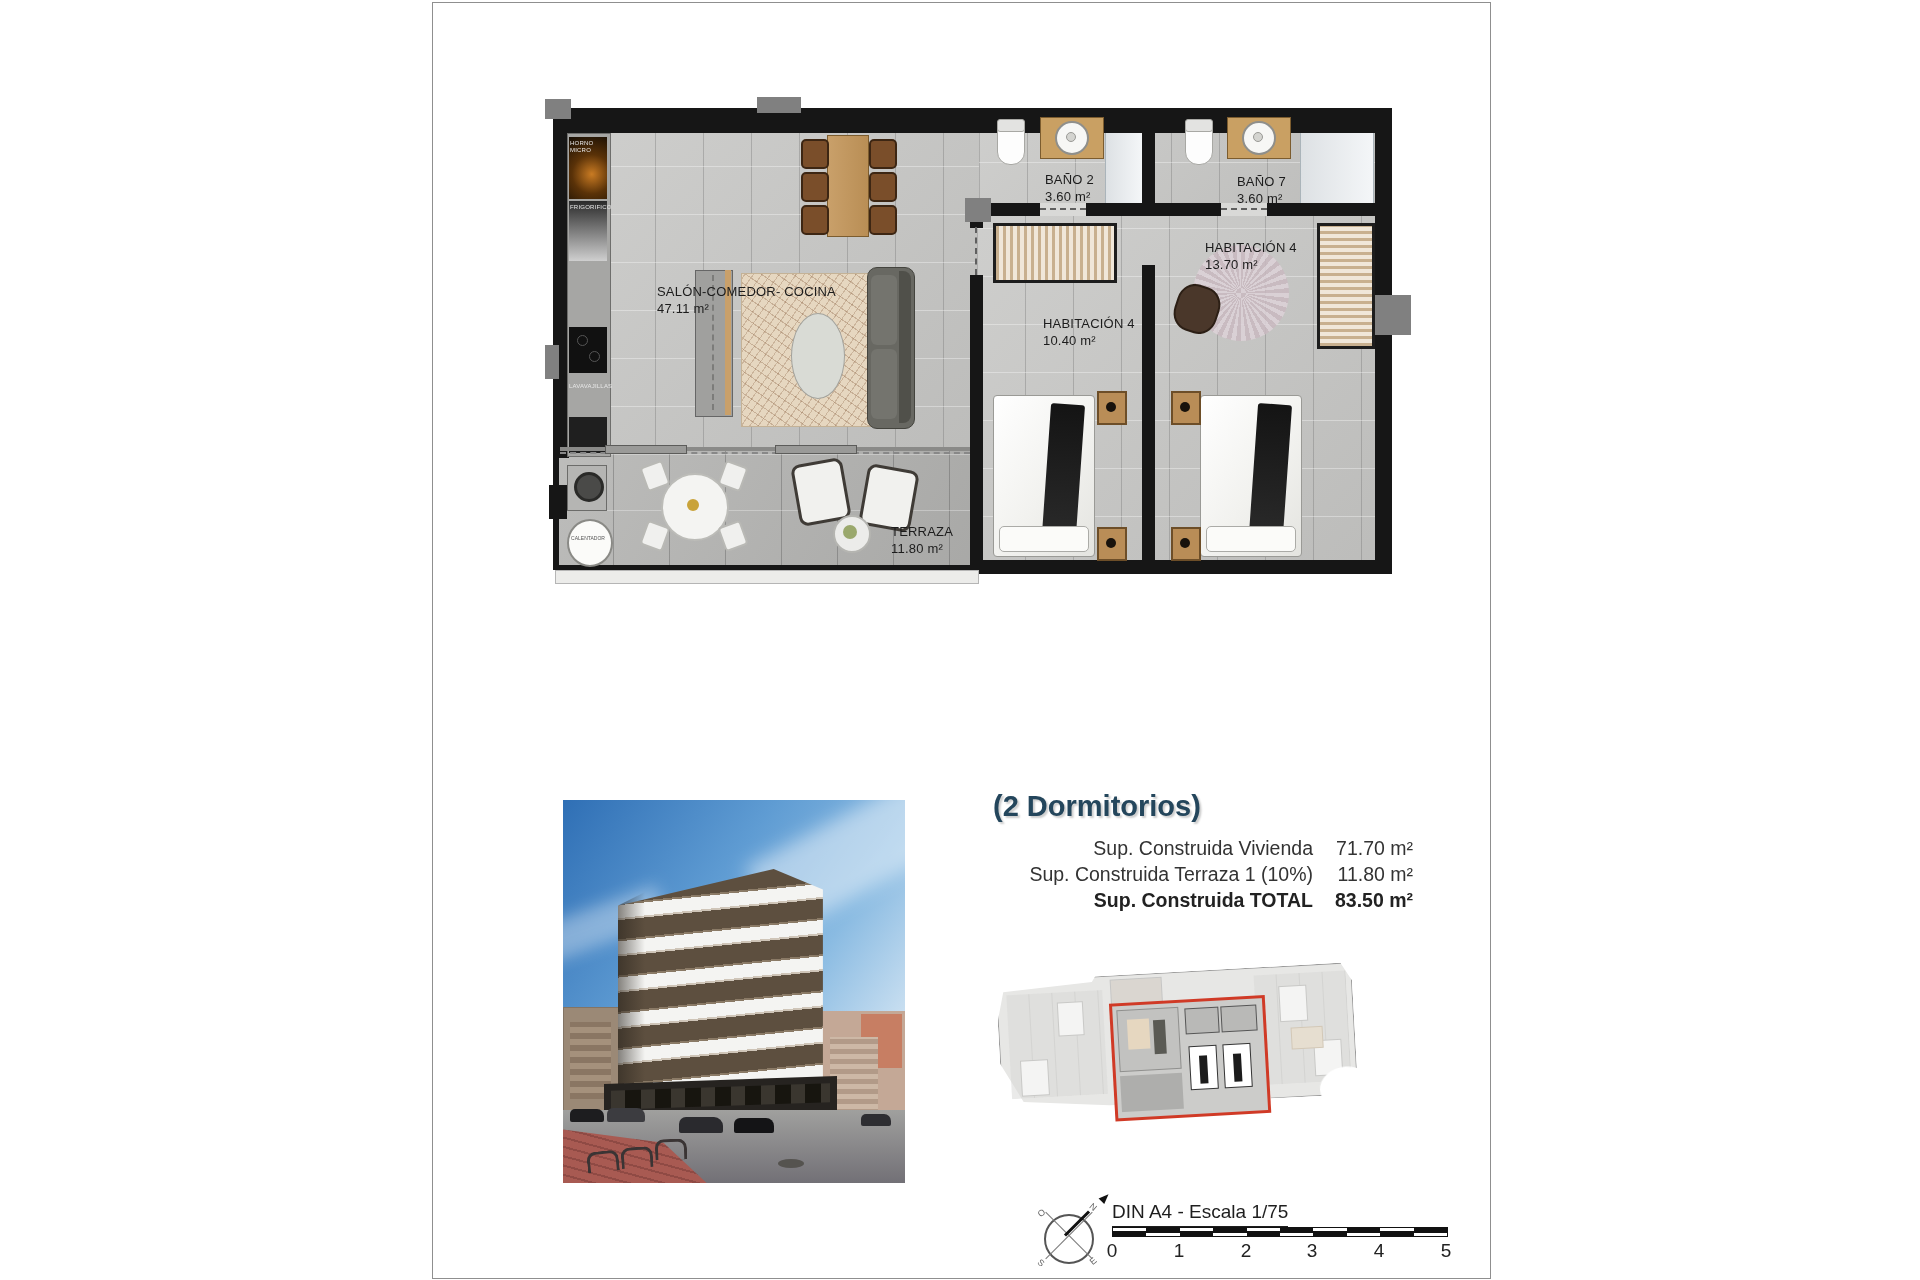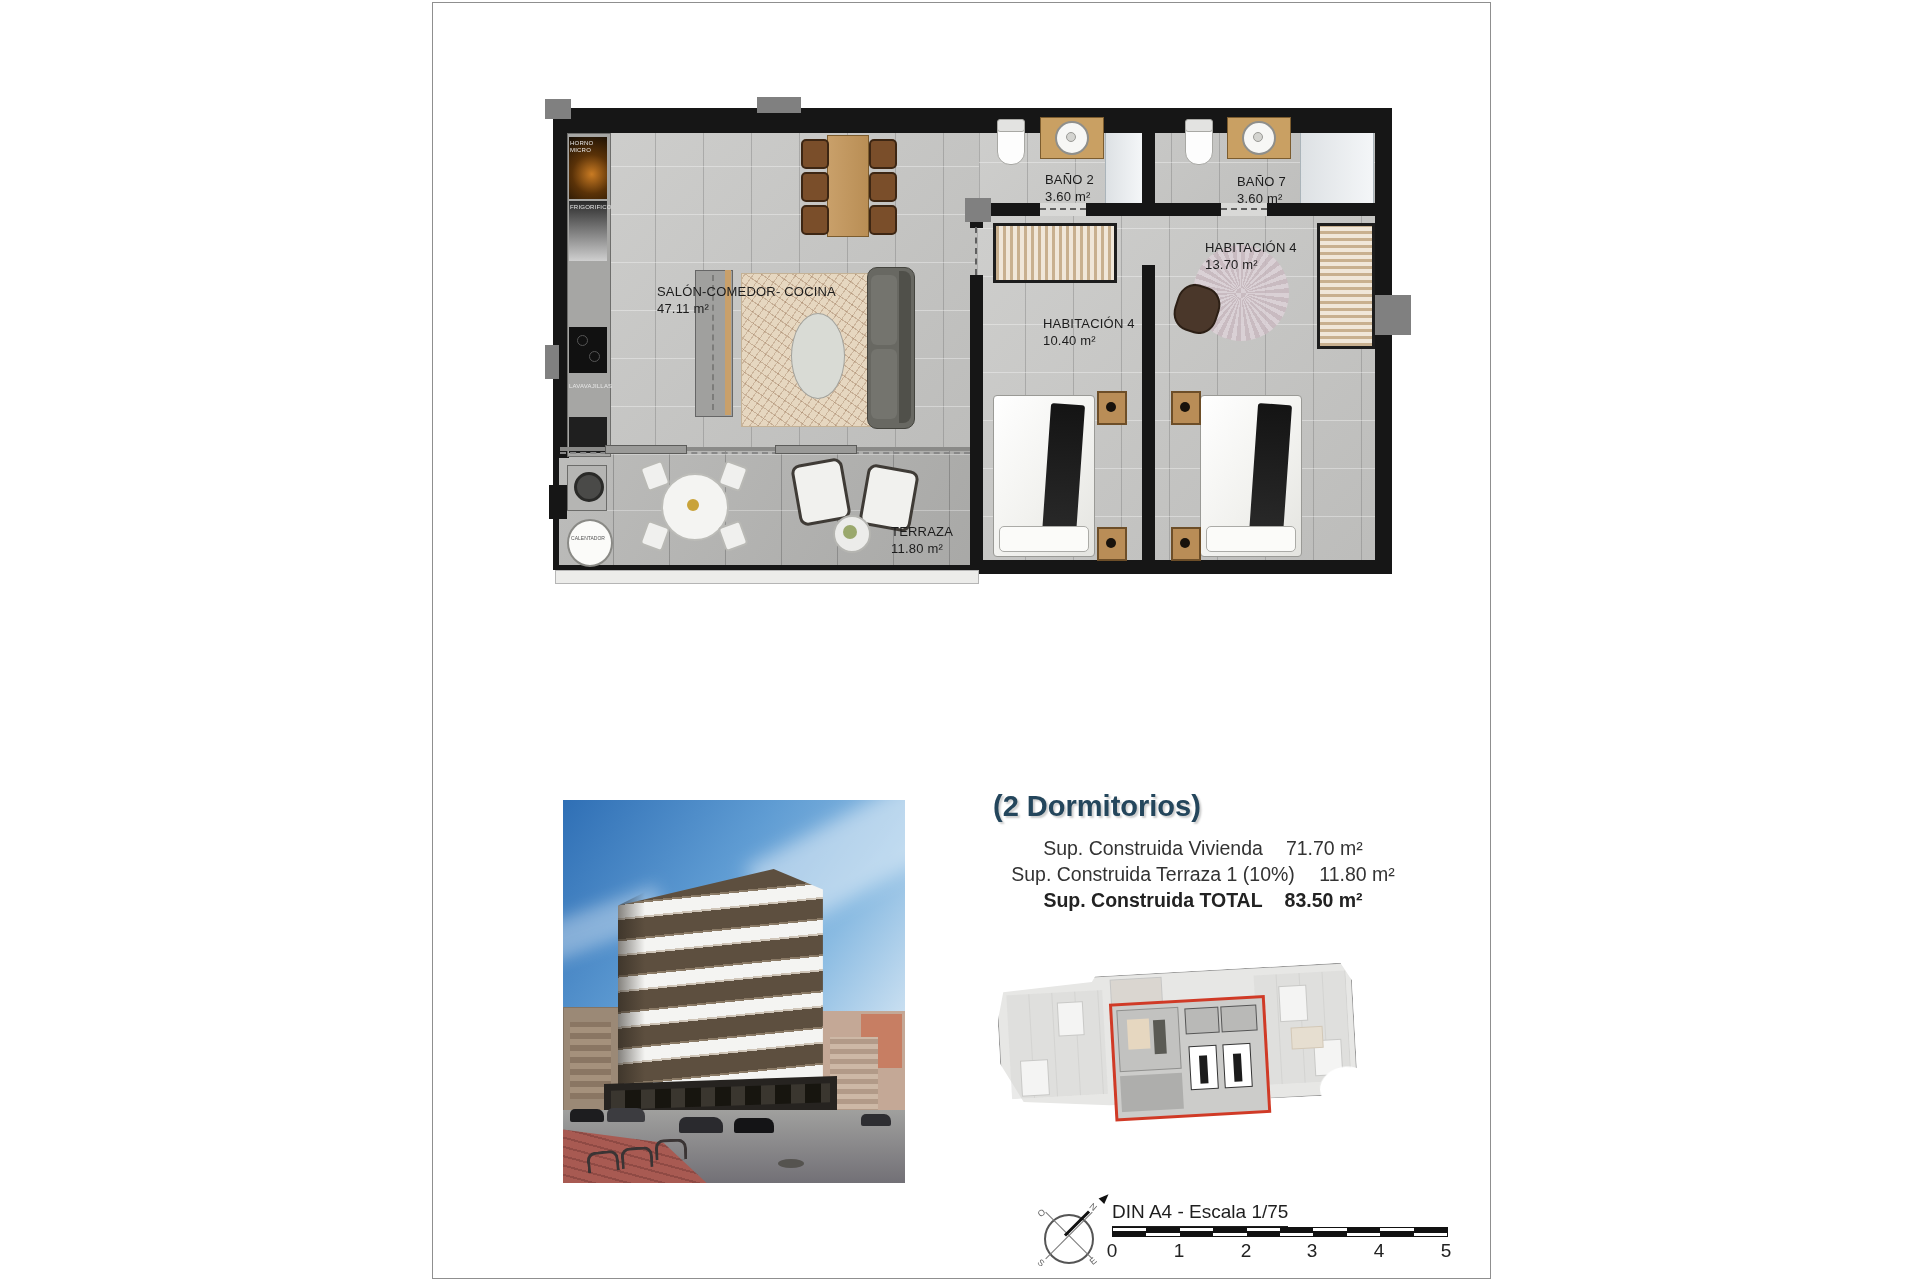--- a/index.html
+++ b/index.html
@@ -43,21 +43,21 @@
   .shower{position:absolute;background:linear-gradient(90deg,#dde1e4,#f4f6f8);border:1px solid #aab4ba;}
   .dash-h{position:absolute;border-top:2px dashed #5f5f5f;height:0;}
   .dash-v{position:absolute;border-left:2px dashed #5f5f5f;width:0;}
   
   #titleblock{position:absolute;left:993px;top:790px;width:420px;}
   #main-title{display:flex;align-items:baseline;gap:10px;}
   #main-title .big{font-size:47px;font-weight:bold;letter-spacing:1px;color:#9cbecd;
       text-shadow:-2px -2px 0 #24465c,2px -2px 0 #24465c,-2px 2px 0 #24465c,2px 2px 0 #24465c,
                   0 -2px 0 #24465c,0 2px 0 #24465c,-2px 0 0 #24465c,2px 0 0 #24465c,4px 4px 3px rgba(0,0,0,.25);}
   #main-title .small{font-size:29px;font-weight:bold;color:#24465c;text-shadow:2px 2px 2px rgba(0,0,0,.2);}
-  .srow{display:flex;justify-content:center;font-size:19.5px;color:#333;margin-top:3px;}
+  .srow{display:flex;justify-content:flex-end;font-size:19.5px;color:#333;margin-top:3px;}
   .srow .v{width:100px;text-align:right;}
   .srow.bold{font-weight:bold;color:#222;}
   
   #scale-text{position:absolute;left:1112px;top:1201px;font-size:19px;font-weight:normal;color:#1e1e1e;
               border-bottom:2px solid #1e1e1e;padding-bottom:3px;}
   #scalebar{position:absolute;left:1112px;top:1227px;width:334px;height:8px;border:1px solid #111;display:flex;}
   #scalebar .seg{flex:1;}
   #scalebar .seg:nth-child(odd){background:linear-gradient(180deg,#fff 0 40%,#111 40% 100%);}
   #scalebar .seg:nth-child(even){background:linear-gradient(180deg,#111 0 60%,#fff 60% 100%);}
   .ticknum{position:absolute;top:1240px;font-size:19px;color:#222;width:20px;text-align:center;}

